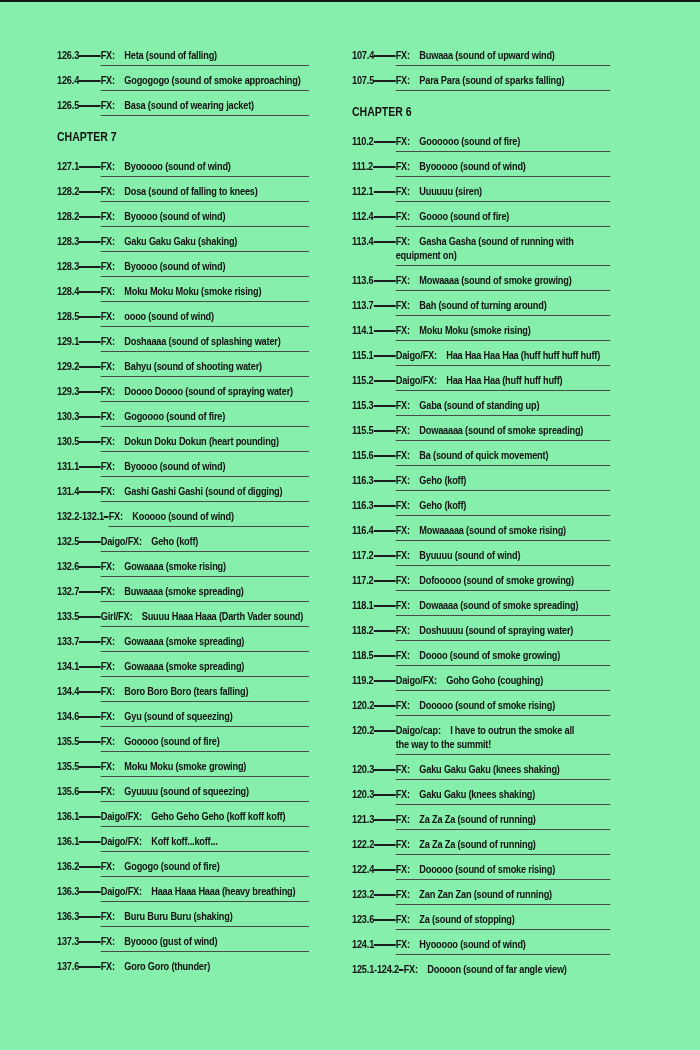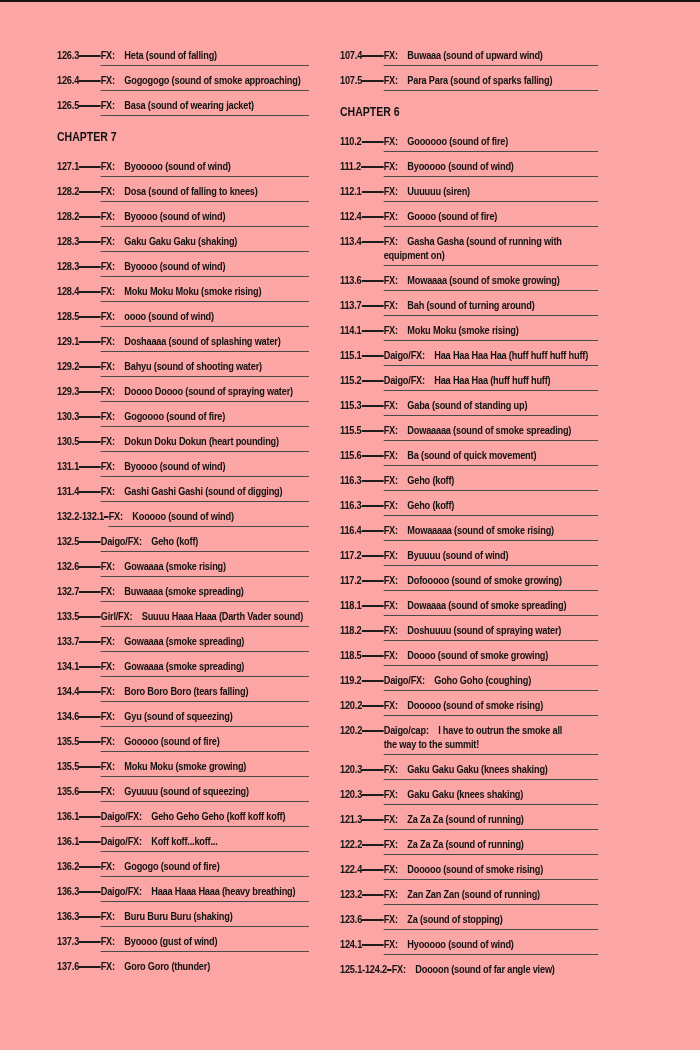--- a/index.html
+++ b/index.html
@@ -10,29 +10,29 @@
     background: #ffffff;
     overflow: hidden;
     font-family: "Liberation Sans", sans-serif;
   }
   .page {
     position: relative;
     width: 700px;
     height: 1050px;
     box-sizing: border-box;
     border-top: 2px solid #141414;
-    background: #fca5a5;
+    background: #86efac;
     overflow: hidden;
   }
   .col {
     position: absolute;
     top: 46px;
   }
   .col-left  { left: 57px;  width: 252px; }
-  .col-right { left: 340px; width: 258px; }
+  .col-right { left: 352px; width: 258px; }
   
   .col-inner {
     width: 128.2%;
     transform: scaleX(0.78);
     transform-origin: 0 0;
   }
   .entry {
     display: flex;
     align-items: flex-start;
     margin-bottom: 7px;

